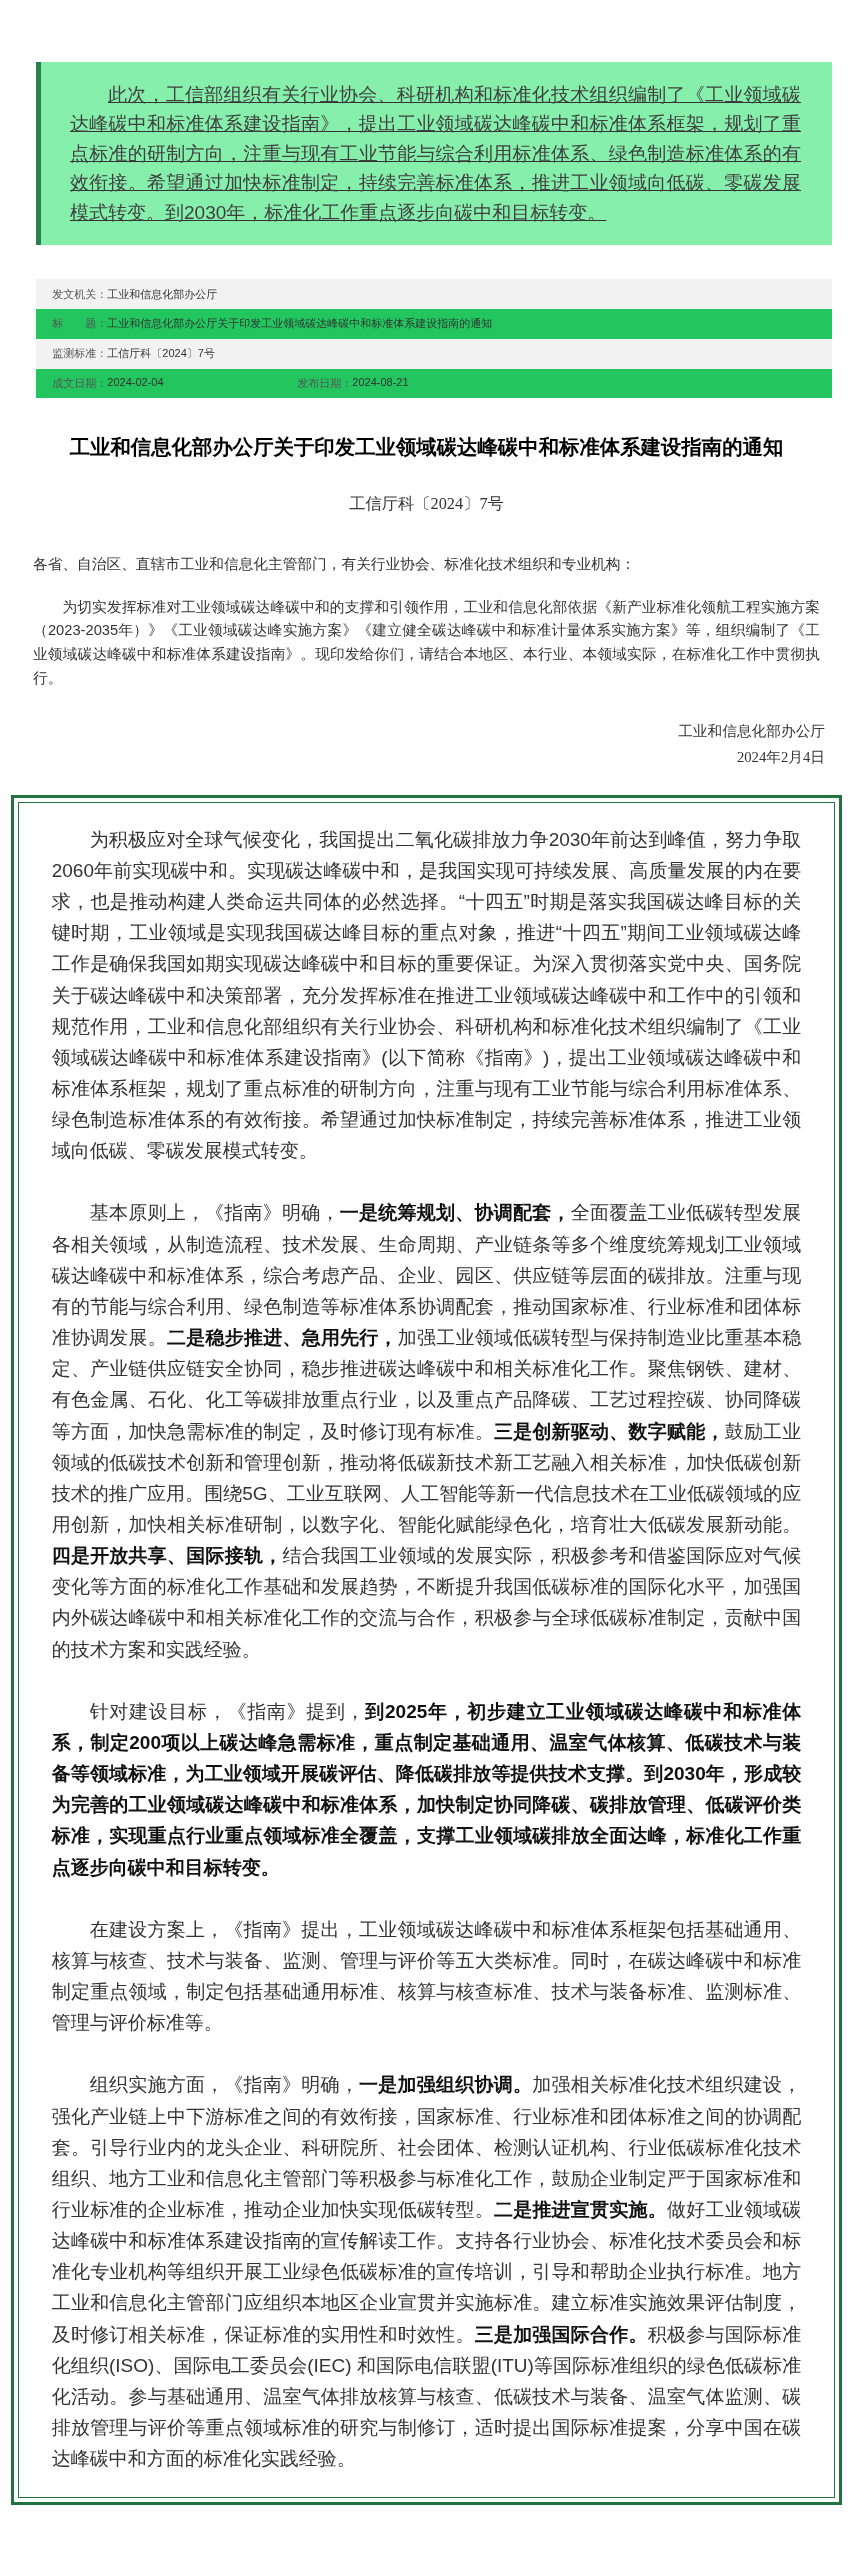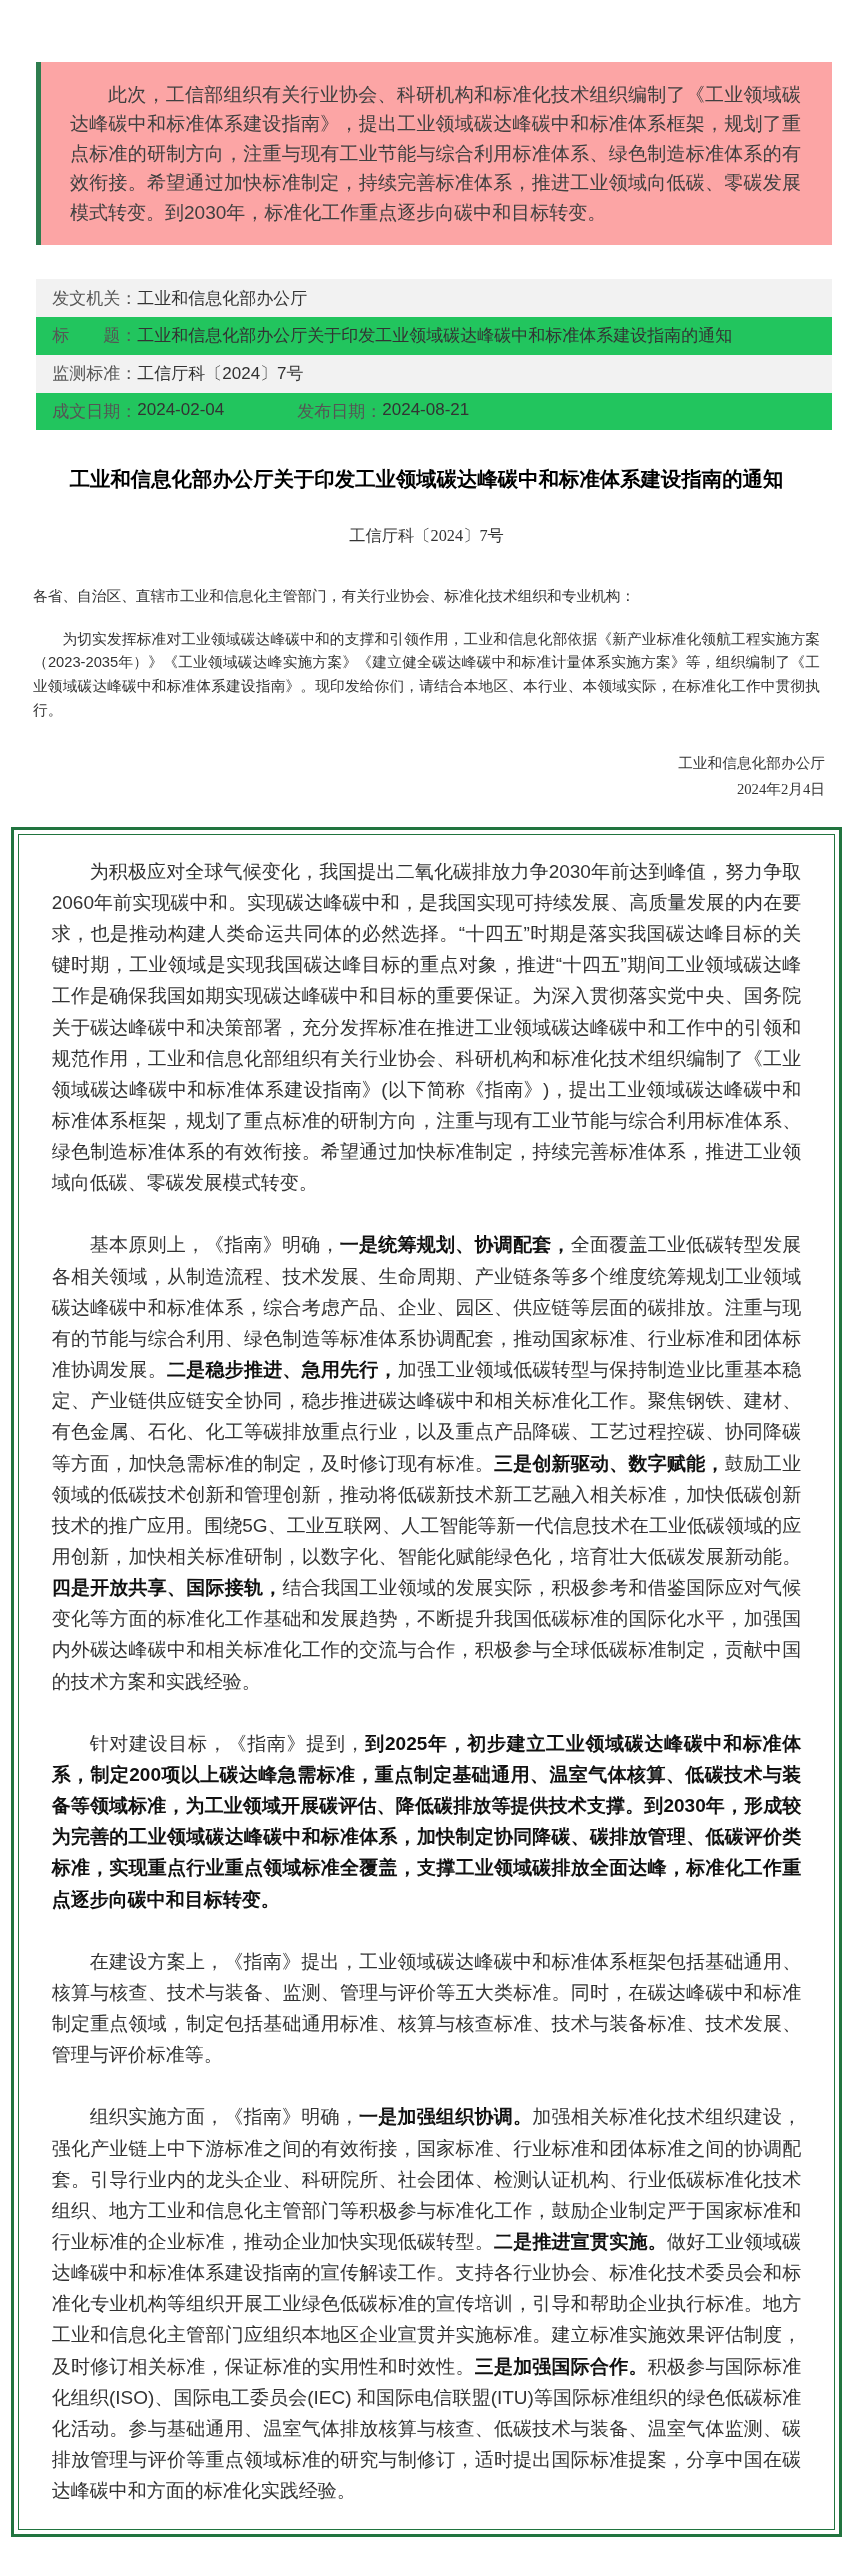--- a/index.html
+++ b/index.html
@@ -26,31 +26,32 @@
   }
   .slash-icon i:last-child { background: #3d9a66; }
   .core-tip-title {
     font-size: 24.5px; font-weight: 700; font-style: italic;
     color: #111; letter-spacing: 1.6px;
   }
 
   
   .core-tip-box {
     margin: 36px 21px 0 36px;
-    background: #fca5a5;
+    background: #86efac;
     border-left: 5.7px solid #2e7d4f;
     padding: 18px 31px 18px 29px;
+    text-decoration: underline;
   }
   .core-tip-box p {
     font-size: 19px; line-height: 1.55; color: #404040;
     text-indent: 2em; text-align: justify;
   }
 
   
-  .meta-table { margin: 34px 21px 0 36px; font-size: 17px; }
+  .meta-table { margin: 34px 21px 0 36px; font-size: 11px; }
   .meta-row { display: flex; padding: 7.4px 0 7.4px 16.3px; background: #22c55e; }
   .meta-row.shade { background: #f2f2f2; }
   .meta-cell { display: flex; flex: 1 1 auto; }
   .meta-row.two-col .meta-cell:first-child { flex: 0 0 245px; }
   .meta-label { color: #555; white-space: pre; }
   .meta-value { color: #333; }
 
   
   .notice-title {
     margin: 36px 33px 0 33px;
@@ -158,19 +159,19 @@
     <div>工业和信息化部办公厅</div>
     <div>2024年2月4日</div>
   </div>
 
 
   <div class="green-box">
     <div class="green-box-inner" id="article-paragraphs">
         <p class="article-para"><span class="seg-normal">为积极应对全球气候变化，我国提出二氧化碳排放力争2030年前达到峰值，努力争取2060年前实现碳中和。实现碳达峰碳中和，是我国实现可持续发展、高质量发展的内在要求，也是推动构建人类命运共同体的必然选择。“十四五”时期是落实我国碳达峰目标的关键时期，工业领域是实现我国碳达峰目标的重点对象，推进“十四五”期间工业领域碳达峰工作是确保我国如期实现碳达峰碳中和目标的重要保证。为深入贯彻落实党中央、国务院关于碳达峰碳中和决策部署，充分发挥标准在推进工业领域碳达峰碳中和工作中的引领和规范作用，工业和信息化部组织有关行业协会、科研机构和标准化技术组织编制了《工业领域碳达峰碳中和标准体系建设指南》(以下简称《指南》)，提出工业领域碳达峰碳中和标准体系框架，规划了重点标准的研制方向，注重与现有工业节能与综合利用标准体系、绿色制造标准体系的有效衔接。希望通过加快标准制定，持续完善标准体系，推进工业领域向低碳、零碳发展模式转变。</span></p>
         <p class="article-para"><span class="seg-normal">基本原则上，《指南》明确，</span><span class="seg-bold">一是统筹规划、协调配套，</span><span class="seg-normal">全面覆盖工业低碳转型发展各相关领域，从制造流程、技术发展、生命周期、产业链条等多个维度统筹规划工业领域碳达峰碳中和标准体系，综合考虑产品、企业、园区、供应链等层面的碳排放。注重与现有的节能与综合利用、绿色制造等标准体系协调配套，推动国家标准、行业标准和团体标准协调发展。</span><span class="seg-bold">二是稳步推进、急用先行，</span><span class="seg-normal">加强工业领域低碳转型与保持制造业比重基本稳定、产业链供应链安全协同，稳步推进碳达峰碳中和相关标准化工作。聚焦钢铁、建材、有色金属、石化、化工等碳排放重点行业，以及重点产品降碳、工艺过程控碳、协同降碳等方面，加快急需标准的制定，及时修订现有标准。</span><span class="seg-bold">三是创新驱动、数字赋能，</span><span class="seg-normal">鼓励工业领域的低碳技术创新和管理创新，推动将低碳新技术新工艺融入相关标准，加快低碳创新技术的推广应用。围绕5G、工业互联网、人工智能等新一代信息技术在工业低碳领域的应用创新，加快相关标准研制，以数字化、智能化赋能绿色化，培育壮大低碳发展新动能。</span><span class="seg-bold">四是开放共享、国际接轨，</span><span class="seg-normal">结合我国工业领域的发展实际，积极参考和借鉴国际应对气候变化等方面的标准化工作基础和发展趋势，不断提升我国低碳标准的国际化水平，加强国内外碳达峰碳中和相关标准化工作的交流与合作，积极参与全球低碳标准制定，贡献中国的技术方案和实践经验。</span></p>
         <p class="article-para"><span class="seg-normal">针对建设目标，《指南》提到，</span><span class="seg-bold">到2025年，初步建立工业领域碳达峰碳中和标准体系，制定200项以上碳达峰急需标准，重点制定基础通用、温室气体核算、低碳技术与装备等领域标准，为工业领域开展碳评估、降低碳排放等提供技术支撑。到2030年，形成较为完善的工业领域碳达峰碳中和标准体系，加快制定协同降碳、碳排放管理、低碳评价类标准，实现重点行业重点领域标准全覆盖，支撑工业领域碳排放全面达峰，标准化工作重点逐步向碳中和目标转变。</span></p>
-        <p class="article-para"><span class="seg-normal">在建设方案上，《指南》提出，工业领域碳达峰碳中和标准体系框架包括基础通用、核算与核查、技术与装备、监测、管理与评价等五大类标准。同时，在碳达峰碳中和标准制定重点领域，制定包括基础通用标准、核算与核查标准、技术与装备标准、技术发展、管理与评价标准等。</span></p>
+        <p class="article-para"><span class="seg-normal">在建设方案上，《指南》提出，工业领域碳达峰碳中和标准体系框架包括基础通用、核算与核查、技术与装备、监测、管理与评价等五大类标准。同时，在碳达峰碳中和标准制定重点领域，制定包括基础通用标准、核算与核查标准、技术与装备标准、监测标准、管理与评价标准等。</span></p>
         <p class="article-para"><span class="seg-normal">组织实施方面，《指南》明确，</span><span class="seg-bold">一是加强组织协调。</span><span class="seg-normal">加强相关标准化技术组织建设，强化产业链上中下游标准之间的有效衔接，国家标准、行业标准和团体标准之间的协调配套。引导行业内的龙头企业、科研院所、社会团体、检测认证机构、行业低碳标准化技术组织、地方工业和信息化主管部门等积极参与标准化工作，鼓励企业制定严于国家标准和行业标准的企业标准，推动企业加快实现低碳转型。</span><span class="seg-bold">二是推进宣贯实施。</span><span class="seg-normal">做好工业领域碳达峰碳中和标准体系建设指南的宣传解读工作。支持各行业协会、标准化技术委员会和标准化专业机构等组织开展工业绿色低碳标准的宣传培训，引导和帮助企业执行标准。地方工业和信息化主管部门应组织本地区企业宣贯并实施标准。建立标准实施效果评估制度，及时修订相关标准，保证标准的实用性和时效性。</span><span class="seg-bold">三是加强国际合作。</span><span class="seg-normal">积极参与国际标准化组织(ISO)、国际电工委员会(IEC) 和国际电信联盟(ITU)等国际标准组织的绿色低碳标准化活动。参与基础通用、温室气体排放核算与核查、低碳技术与装备、温室气体监测、碳排放管理与评价等重点领域标准的研究与制修订，适时提出国际标准提案，分享中国在碳达峰碳中和方面的标准化实践经验。</span></p>
       </div>
   </div>
 
 </div>
 
 
 </body></html>

